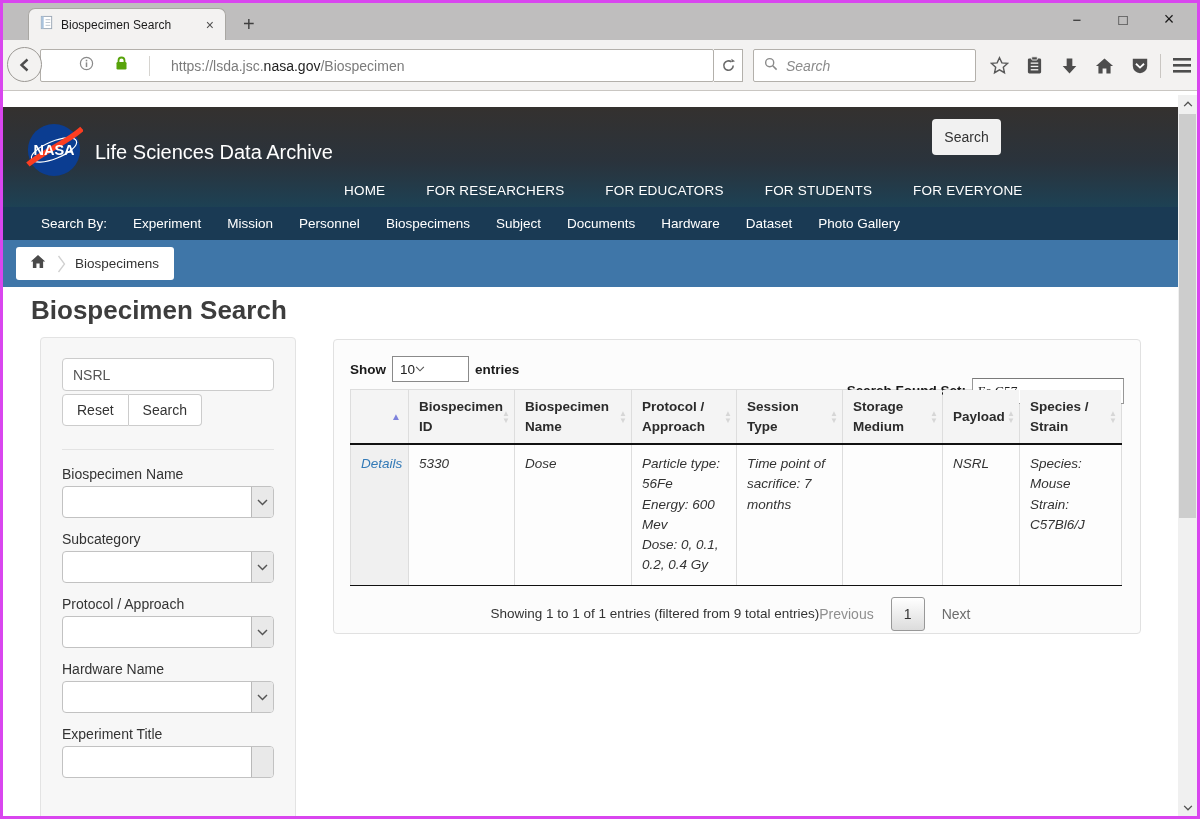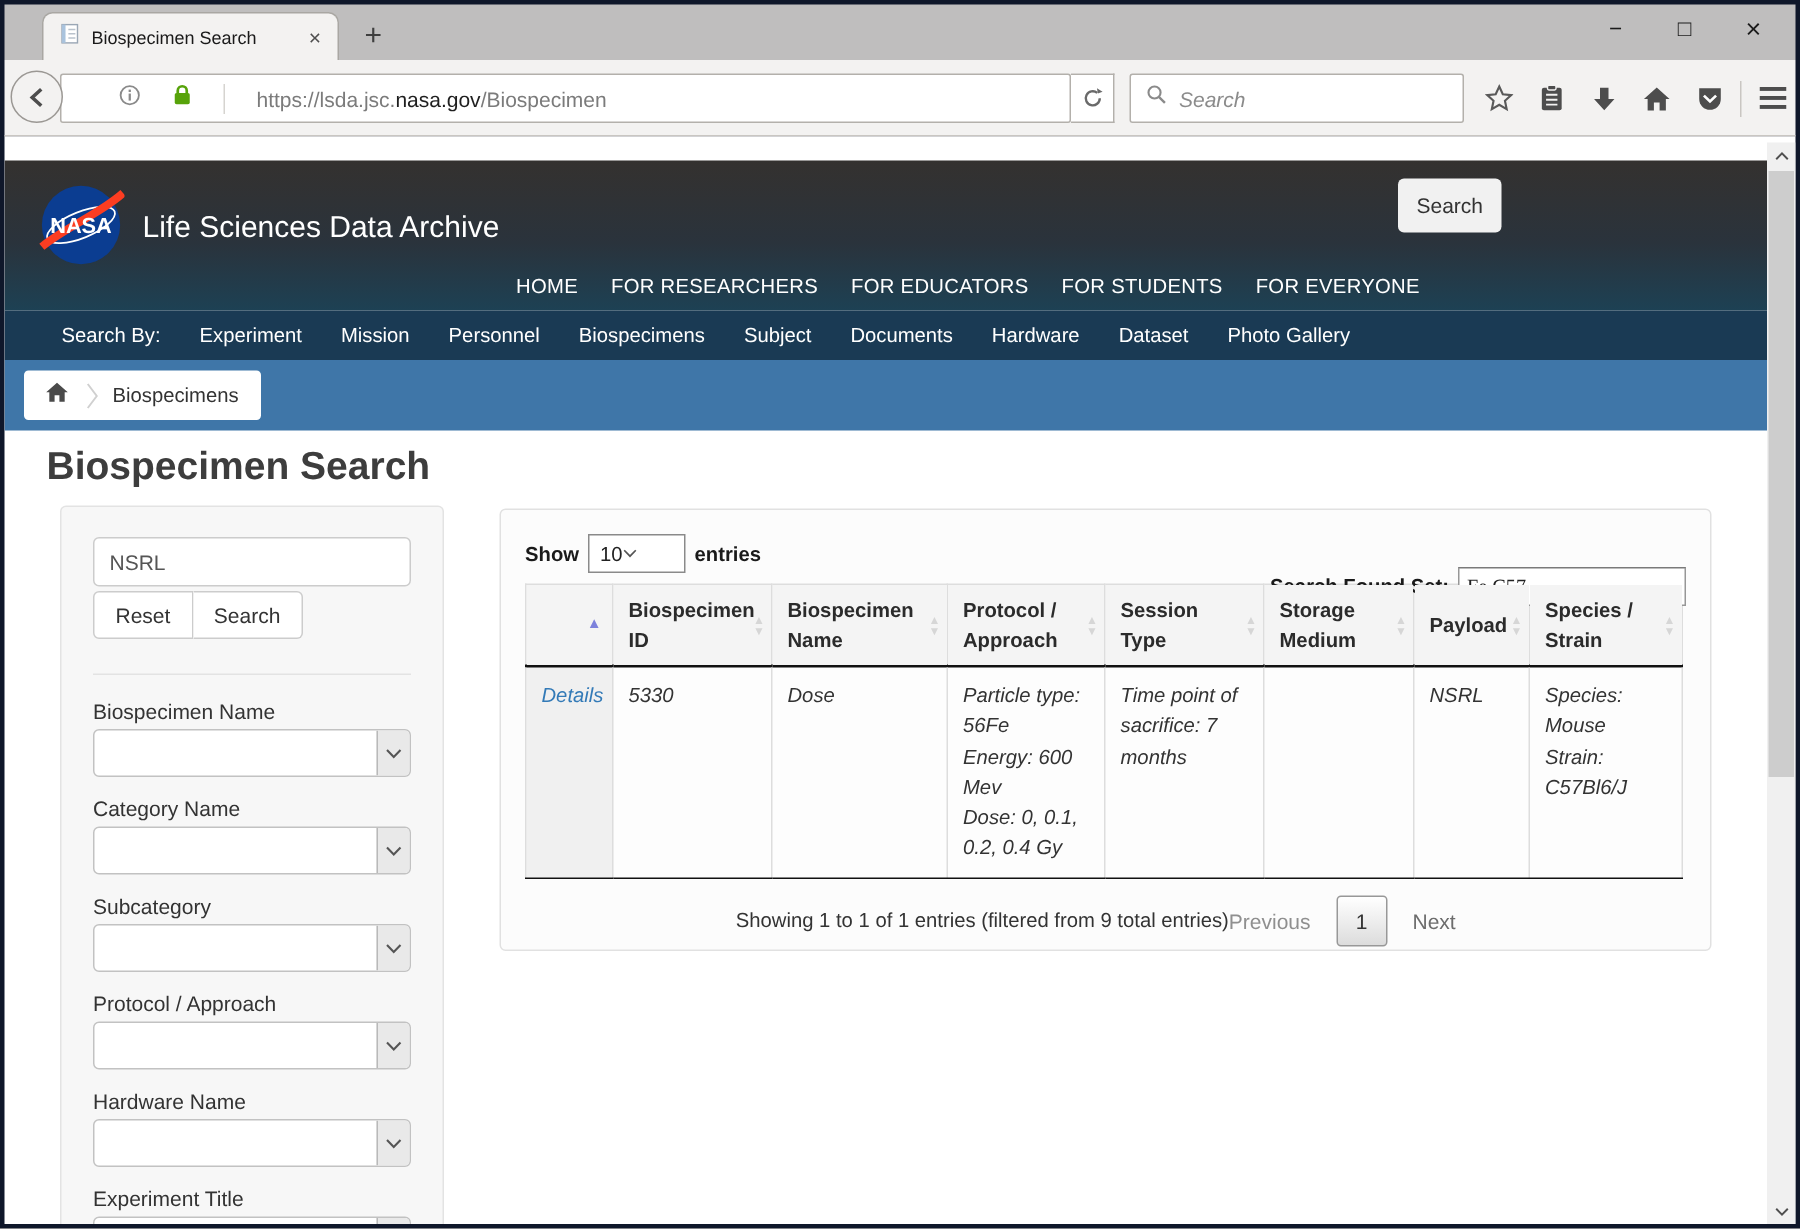--- a/index.html
+++ b/index.html
@@ -1,18 +1,18 @@
 <!DOCTYPE html>
 <html><head>
 <meta charset="utf-8">
 <style>
   * { margin:0; padding:0; box-sizing:border-box; }
   body { font-family:"Liberation Sans", sans-serif; background:#555; }
 
-  .window { position:relative; width:1200px; height:819px; background:#0f172a; overflow:hidden; }
+  .window { position:relative; width:1200px; height:819px; background:#d946ef; overflow:hidden; }
 
   
   .titlebar { position:absolute; left:3px; top:3px; width:1194px; height:37px; background:#bfbebe; }
   .tab { position:absolute; left:25px; top:5px; width:198px; height:32px; background:#f3f2f1;
          border-radius:7px 7px 0 0; border:1px solid #a9a7a3; border-bottom:none;
          display:flex; align-items:center; padding:0 8px 0 10px; }
   .tab-title { flex:1; font-size:12px; color:#1a1a1a; margin-left:7px; white-space:nowrap; overflow:hidden; }
   .tab-close { font-size:14px; color:#4f4f4f; padding:0 3px; cursor:default; }
   .newtab { position:absolute; left:232px; top:9px; font-size:20px; line-height:20px; color:#3f3f3f; padding:2px 8px; }
   .winbtns { position:absolute; right:14px; top:6px; display:flex; gap:18px; align-items:center; }
@@ -42,21 +42,21 @@
   .site-header { position:absolute; left:0; top:16px; width:1175px; height:100px;
                  background:linear-gradient(180deg,#34312f 0%,#2a333c 55%,#1d4154 100%); }
   .brand { position:absolute; left:22px; top:14px; display:flex; align-items:center; }
   .brand-title { color:#fff; font-size:20px; margin-left:12px; font-weight:400; }
   .hdr-search { position:absolute; left:929px; top:12px; display:flex; gap:7px; }
   .hdr-search input { width:149px; height:34px; border:1px solid #ddd; border-radius:3px; padding:0 9px; font-size:14px;
                       font-family:"Liberation Sans",sans-serif; color:#333; }
   .hdr-search input::placeholder { color:#b9b9b9; }
   .hdr-search button { width:69px; height:36px; background:#f1f1f1; border:none; border-radius:4px; font-size:14px; color:#333;
                        font-family:"Liberation Sans",sans-serif; }
-  .main-nav { position:absolute; left:341px; top:76px; display:flex; gap:22px; }
+  .main-nav { position:absolute; left:341px; top:76px; display:flex; gap:41px; }
   .main-nav span { color:#fff; font-size:13.5px; letter-spacing:.2px; }
 
   .searchby { position:absolute; left:0; top:116px; width:1175px; height:33px; background:#1a3a54;
               display:flex; align-items:center; padding-left:38px; gap:26px; }
   .searchby span { color:#fff; font-size:13.5px; }
 
   .crumbbar { position:absolute; left:0; top:149px; width:1175px; height:47px; background:#3f76a8; }
   .crumb { position:absolute; left:13px; top:7px; height:33px; width:158px; background:#fff; border-radius:3px;
            display:flex; align-items:center; padding-left:14px; }
   .crumb-label { font-size:13.5px; color:#333; }
@@ -78,21 +78,21 @@
   .fgroup label { display:block; font-size:14px; color:#333; margin-bottom:4px; }
   .fselect { display:flex; height:32px; background:#fff; border:1px solid #c2c2c2; border-radius:4px; overflow:hidden; }
   .fselect .box { flex:1; }
   .fselect .arrow { width:22px; background:#e9e9e9; border-left:1px solid #b9b9b9; display:flex; align-items:center; justify-content:center; }
 
   
   .card { position:absolute; left:330px; top:248px; width:808px; height:295px; background:#fcfcfc;
           border:1px solid #e1e1e1; border-radius:4px; padding:16px; }
   .card-row1 { display:flex; justify-content:space-between; align-items:center; height:26px; }
   .show-wrap { display:flex; align-items:center; gap:6px; font-size:13.5px; font-weight:bold; color:#1a1a1a; }
-  .mini-select { display:flex; align-items:center; justify-content:flex-start; width:65px; height:26px; background:#fff;
+  .mini-select { display:flex; align-items:center; justify-content:flex-start; width:77px; height:26px; background:#fff;
                  border:1px solid #8a8a8a; padding:0 5px 0 7px; font-weight:normal; font-size:13.5px; color:#222; }
   .found-wrap { display:flex; align-items:center; gap:6px; font-size:13.5px; font-weight:bold; color:#1a1a1a;margin-top:43px; }
   .found-input { width:152px; height:26px; border:1px solid #979797; border-top-color:#7a7a7a; padding:0 5px; font-size:13.5px;
                  color:#222; font-family:Liberation Serif, serif; font-weight:normal; background:#fff; }
 
   table.results { border-collapse:collapse; table-layout:fixed; width:771px; margin-top:7px; }
   .results th { background:#f4f4f4; border:1px solid #ddd; border-bottom:2px solid #111; font-size:13.5px; color:#2b2b2b;
                 text-align:left; padding:7px 18px 7px 10px; vertical-align:middle; position:relative; line-height:1.45; }
   .results td { background:#fdfdfd; border:1px solid #ddd; border-bottom:1px solid #111; font-size:13.5px; color:#333;
                 padding:9px 10px; vertical-align:top; line-height:1.5; white-space:pre-line;font-style:italic; }
@@ -279,31 +279,20 @@
     <div class="sidebar">
       <input class="kw-input" value="NSRL" style="">
       <div class="btn-group">
         <button class="btn first">Reset</button>
         <button class="btn last">Search</button>
       </div>
       <hr class="side-hr">
 
       <div class="fgroup">
         <label>Biospecimen Name</label>
-        <div class="fselect">
-            <div class="box"></div>
-            <div class="arrow">
-              <svg width="11" height="7" viewBox="0 0 11 7">
-                <path d="M1 1 L5.5 5.6 L10 1" fill="none" stroke="#555" stroke-width="1.4"></path>
-              </svg>
-            </div>
-          </div>
-      </div>
-      <div class="fgroup">
-        <label>Category Name</label>
         <div class="fselect">
             <div class="box"></div>
             <div class="arrow">
               <svg width="11" height="7" viewBox="0 0 11 7">
                 <path d="M1 1 L5.5 5.6 L10 1" fill="none" stroke="#555" stroke-width="1.4"></path>
               </svg>
             </div>
           </div>
       </div>
       <div class="fgroup">

